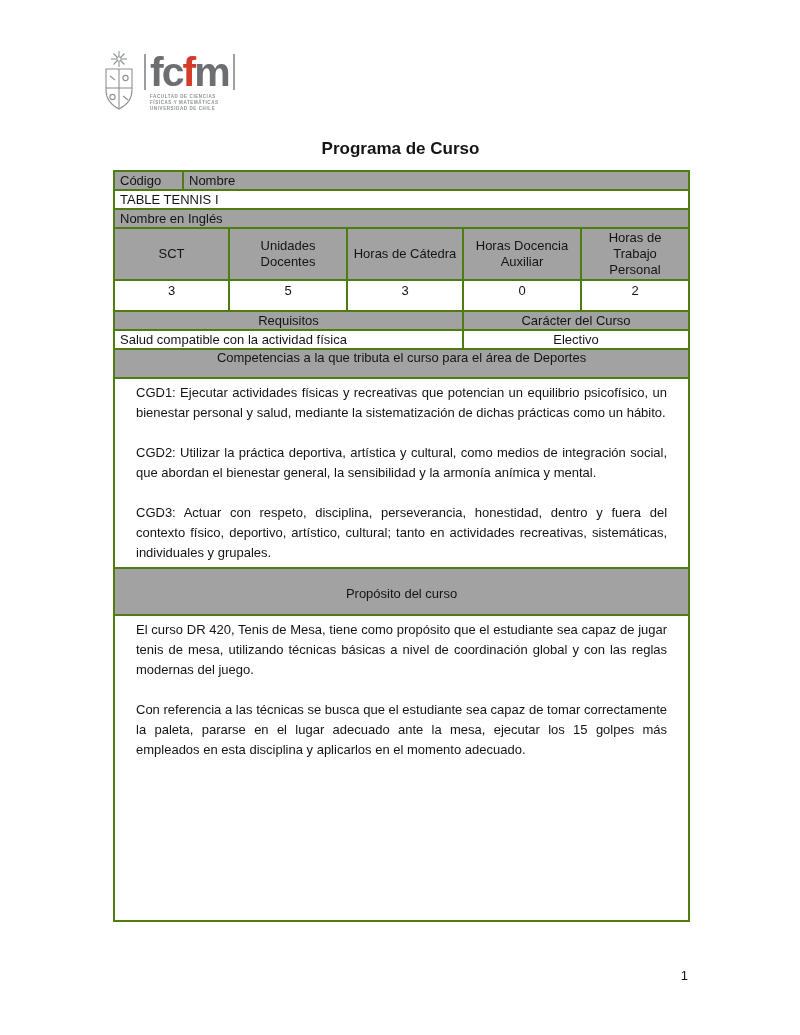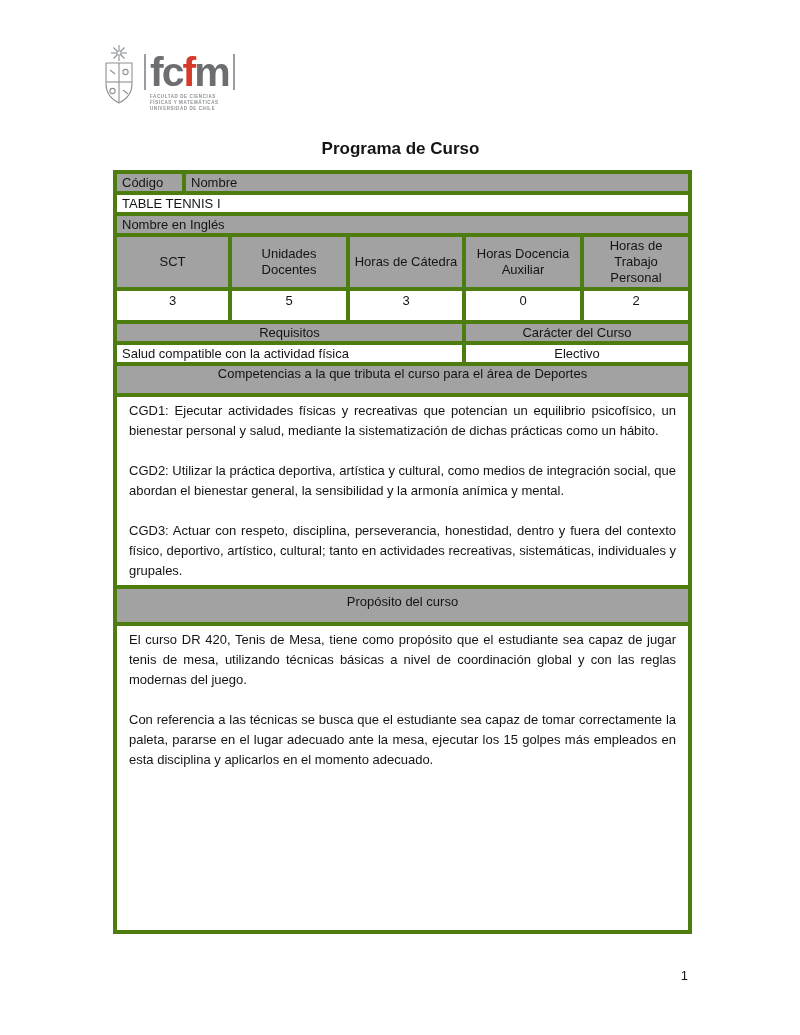--- a/index.html
+++ b/index.html
@@ -12,21 +12,21 @@
     color: #141414;
     overflow: hidden;
   }
 
   
   .logo {
     position: absolute;
     left: 99px;
     top: 44px;
     display: flex;
-    align-items: flex-start;
+    align-items: flex-end;
     gap: 5px;
   }
   .crest { display: block; }
   .logo-right { display: flex; flex-direction: column; margin-top: 10px; }
   .logo-word { display: flex; align-items: flex-end; }
   .logo-bar {
     width: 2px; height: 36px;
     background: #9a9ea1;
     align-self: flex-end;
   }
@@ -65,30 +65,30 @@
   table.course {
     position: absolute;
     top: 170px;
     left: 113px;
     width: 575px;
     border-collapse: collapse;
     table-layout: fixed;
     font-size: 13px;
   }
   table.course td {
-    border: 4px solid #4d7c0f;
+    border: 2px solid #4d7c0f;
     padding: 1px 5px;
     vertical-align: middle;
     overflow: hidden;
   }
   .gray { background: #a2a2a2; }
   .c { text-align: center; }
   .top { vertical-align: top !important; }
   .hdr5 { line-height: 16px; }
-  .bodycell { padding: 4px 12px !important; }
+  .bodycell { padding: 4px 21px !important; }
   .bodycell p {
     margin: 0 0 20px 0;
     line-height: 20px;
     text-align: justify;
   }
   .bodycell p:last-child { margin-bottom: 0; }
 
   
   .page-number {
     position: absolute;
@@ -198,21 +198,21 @@
 
     <tr>
       <td class="top bodycell" colspan="6" style="height:170px">
         <p>CGD1: Ejecutar actividades físicas y recreativas que potencian un equilibrio psicofísico, un bienestar personal y salud, mediante la sistematización de dichas prácticas como un hábito.</p>
         <p>CGD2: Utilizar la práctica deportiva, artística y cultural, como medios de integración social, que abordan el bienestar general, la sensibilidad y la armonía anímica y mental.</p>
         <p>CGD3: Actuar con respeto, disciplina, perseverancia, honestidad, dentro y fuera del contexto físico, deportivo, artístico, cultural; tanto en actividades recreativas, sistemáticas, individuales y grupales.</p>
       </td>
     </tr>
 
     <tr>
-      <td class="gray c top" colspan="6" style="height:27px; padding-top:5px">Propósito del curso</td>
+      <td class="gray c top" colspan="6" style="height:27px; padding-top:17px">Propósito del curso</td>
     </tr>
 
     <tr>
       <td class="top bodycell" colspan="6" style="height:296px">
         <p>El curso DR 420, Tenis de Mesa, tiene como propósito que el estudiante sea capaz de jugar tenis de mesa, utilizando técnicas básicas a nivel de coordinación global y con las reglas modernas del juego.</p>
         <p>Con referencia a las técnicas se busca que el estudiante sea capaz de tomar correctamente la paleta, pararse en el lugar adecuado ante la mesa, ejecutar los 15 golpes más empleados en esta disciplina y aplicarlos en el momento adecuado.</p>
       </td>
     </tr>
   </tbody>
     </table>

